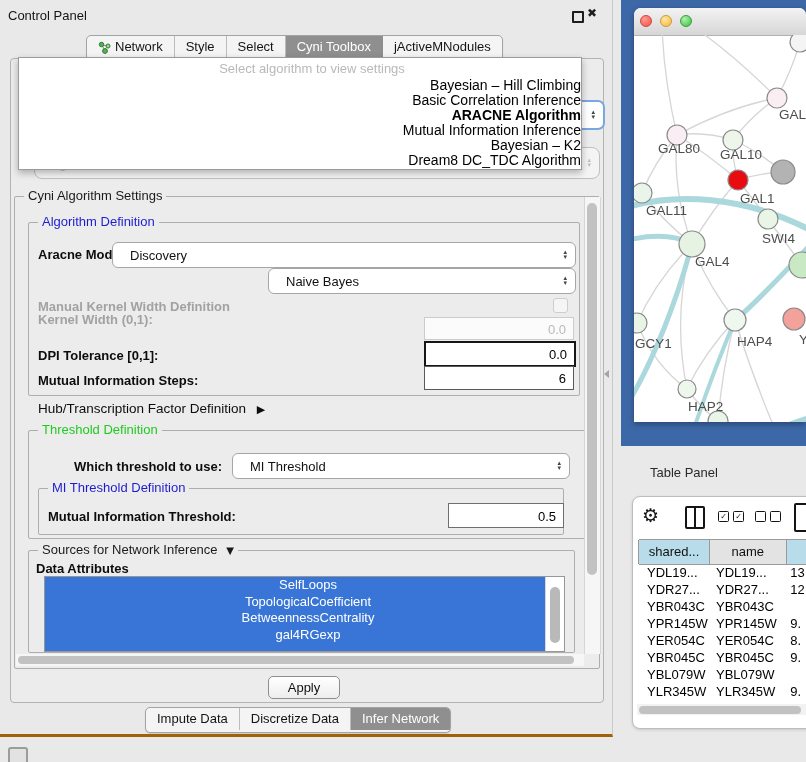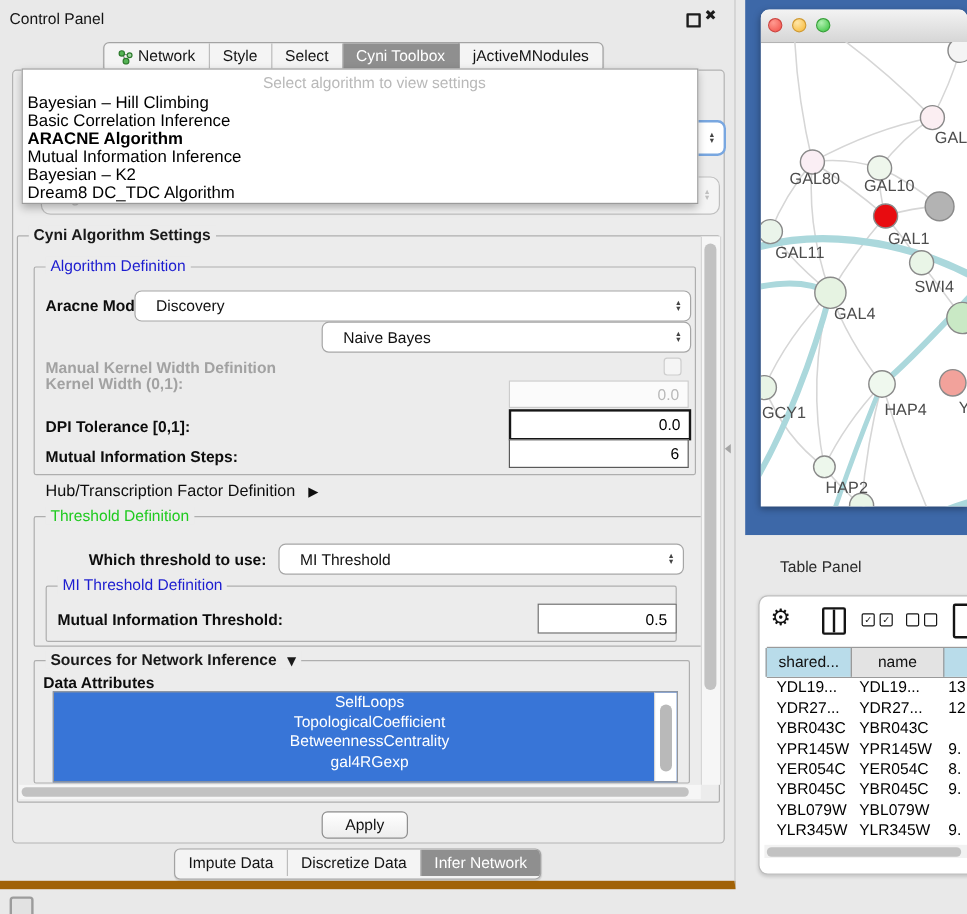--- a/index.html
+++ b/index.html
@@ -4,21 +4,21 @@
 <style>
   html,body{margin:0;padding:0;}
   body{
     width:806px;height:762px;overflow:hidden;position:relative;
     background:#e9e9e9;
     font-family:"Liberation Sans", sans-serif;
     -webkit-font-smoothing:antialiased;
   }
   
   .cp{position:absolute;left:0;top:0;width:612px;height:734px;background:#e9e9e9;
-      border-right:1px solid #c9c9c9;border-bottom:7px solid #a16207;}
+      border-right:1px solid #c9c9c9;border-bottom:3px solid #a16207;}
   .cp-title{position:absolute;left:8px;top:8px;font-size:13px;color:#141414;}
   .float-btn{position:absolute;left:572px;top:11px;width:8px;height:8px;border:2px solid #1d1d1d;border-radius:1px;}
   .close-btn{position:absolute;left:587px;top:6px;font-size:12px;font-weight:bold;color:#1d1d1d;font-family:"DejaVu Sans",sans-serif;}
   
   .tabstrip{position:absolute;display:flex;border:1px solid #a3a3a3;border-radius:5px;background:#f4f4f4;overflow:hidden;
             box-shadow:0 1px 1px rgba(0,0,0,.12);}
   .tabstrip .tab{padding:0 11px;font-size:13px;line-height:22px;height:22px;color:#141414;border-right:1px solid #bcbcbc;
                  display:flex;align-items:center;gap:4px;white-space:nowrap;}
   .tabstrip .tab:last-child{border-right:none;}
   .tabstrip .tab.selected{background:#8f8f8f;color:#fff;border-right-color:#8f8f8f;}
@@ -30,28 +30,28 @@
   
   .combo-focus{position:absolute;left:40px;top:100px;width:561px;height:26px;background:#fff;
                border:2px solid #79a7e0;border-radius:7px;}
   .combo-gray{position:absolute;left:34px;top:147px;width:564px;height:30px;background:#f4f4f4;
               border:1px solid #bfbfbf;border-radius:8px;}
   .combo-gray .val{position:absolute;left:24px;top:7px;font-size:14px;color:#c3c3c3;}
   
   .popup{position:absolute;left:18px;top:57px;width:562px;height:111px;background:#fff;
          border:1px solid #9b9b9b;box-shadow:0 3px 7px rgba(0,0,0,.28);}
   .popup .prompt{text-align:center;color:#b9b9b9;font-size:13px;height:18px;line-height:18px;margin-top:2px;padding-left:24px;}
-  .popup .item{font-size:14px;height:15px;line-height:15px;padding-left:4px;color:#000;white-space:nowrap;}
+  .popup .item{font-size:14px;height:15px;line-height:15px;padding-left:4px;color:#000;white-space:nowrap;text-align:right;}
   .popup .item.bold{font-weight:bold;}
   
   .group{position:absolute;border:1px solid #aeaeae;border-radius:2px;}
   .group>.legend{position:absolute;top:-9px;left:9px;background:#ececec;padding:0 4px;font-size:13px;white-space:nowrap;}
   .legend.blue{color:#1d1dd0;}
   .legend.green{color:#1fca1f;}
-  .legend.black{color:#1a1a1a;font-weight:bold;}
+  .legend.black{color:#1a1a1a;}
   .lbl{position:absolute;font-size:13px;font-weight:bold;color:#0d0d0d;white-space:nowrap;}
   .lbl.gray{color:#a2a2a2;}
   .lbl.plain{font-weight:normal;}
   
   .combo{position:absolute;background:#fff;border:1px solid #a6a6a6;border-radius:6px;}
   .combo .val{position:absolute;left:17px;top:50%;transform:translateY(-50%);font-size:13px;color:#111;}
   .stepper{position:absolute;right:8px;top:50%;transform:translateY(-50%);display:flex;flex-direction:column;
            align-items:center;color:#444;font-family:"DejaVu Sans",sans-serif;}
   .stepper span{font-size:7px;line-height:5px;}
   .stepper.dim{color:#c0c0c0;}

